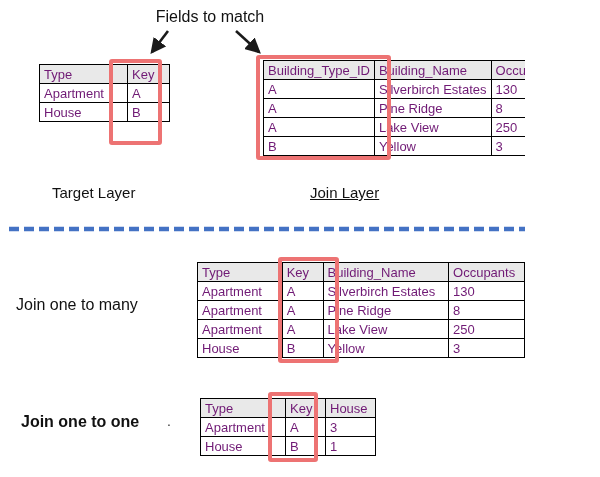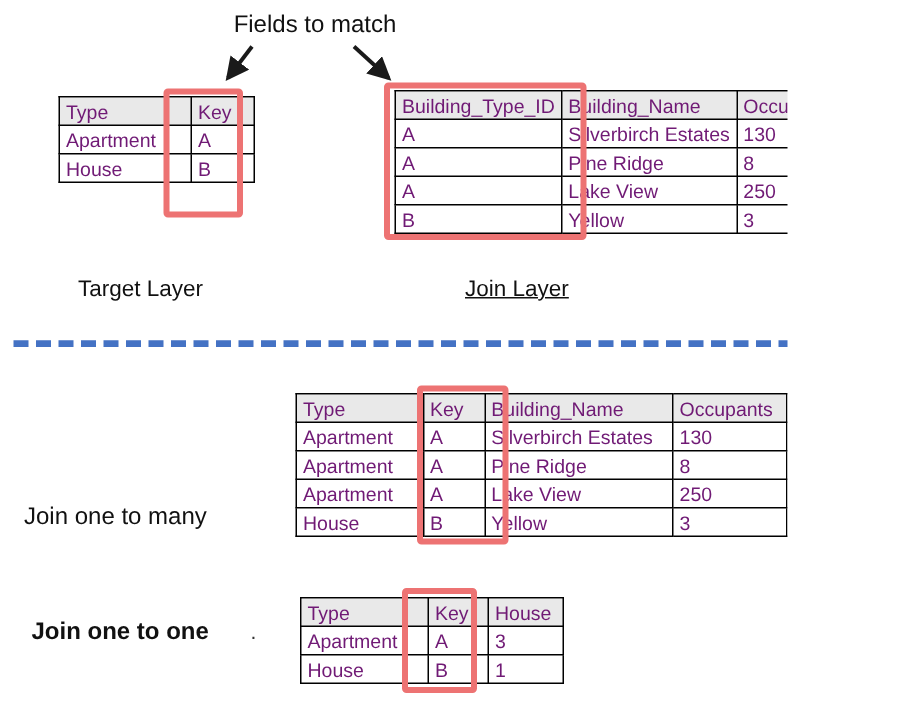--- a/index.html
+++ b/index.html
@@ -4,21 +4,21 @@
 <style>
   html,body { margin:0; padding:0; background:#fff; }
   .canvas {
     position:relative; width:525px; height:477px; background:#ffffff;
     font-family:"Liberation Sans", sans-serif; color:#1a1a1a; overflow:hidden;
   }
   .label { position:absolute; white-space:nowrap; color:#111; }
   .lbl-fields { left:130px; top:8px; width:160px; text-align:center; font-size:16px; }
   .lbl-target { left:40px;  top:184px; font-size:15px;margin-left:12px; }
   .lbl-join   { left:310px; top:184px; font-size:15px;text-decoration:underline; }
-  .lbl-many   { left:16px;  top:296px; font-size:16px;margin-top:40px; }
+  .lbl-many   { left:16px;  top:296px; font-size:16px; }
   .lbl-one    { left:21px;  top:413px; font-size:16px;font-weight:bold; }
   .stray      { left:167px; top:414px; font-size:14px; line-height:14px; color:#333; }
 
   table {
     position:absolute; border-collapse:collapse; table-layout:fixed;
     font-size:13px; color:#701a75; background:#fff;margin-left:12px;
   }
   th, td {
     border:1px solid #000; height:18px; padding:0 4px; text-align:left;
     font-weight:normal; white-space:nowrap; overflow:hidden; line-height:17px;

